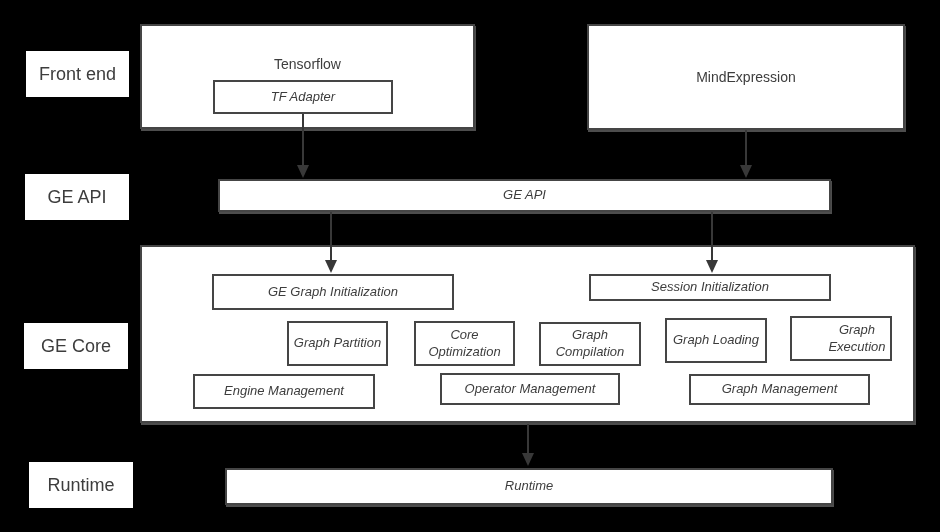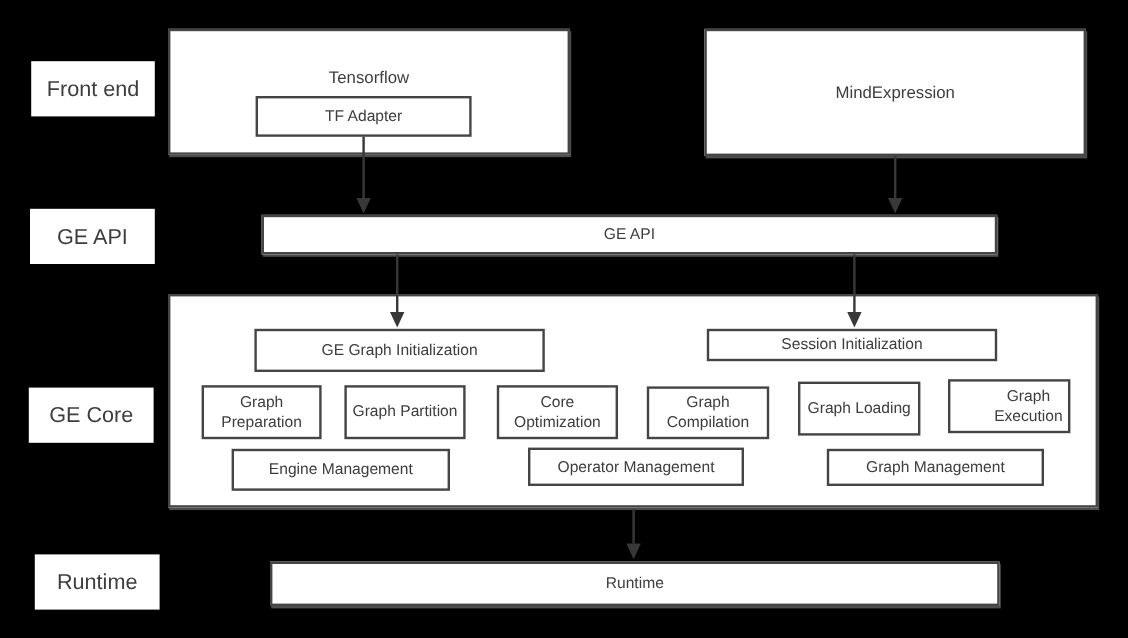--- a/index.html
+++ b/index.html
@@ -17,21 +17,21 @@
     background:var(--fill);
     display:flex;align-items:center;justify-content:center;
     text-align:center;
   }
   .bordered{
     border:2px solid var(--border);
     box-shadow:1px 2px 0 rgba(170,170,170,0.45);
   }
   .rowlabel{font-size:18px;}
   .title-text{font-size:14px;}
-  .boxtext{font-size:13px;line-height:1.3;}
+  .boxtext{font-size:13px;line-height:1.3;font-style:italic;}
   .arrow{position:absolute;width:12px;}
   .arrow .line{width:2px;background:var(--arrow);margin:0 auto;}
   .arrow .head{
     width:0;height:0;margin:0 auto;
     border-left:6px solid transparent;border-right:6px solid transparent;
     border-top:13px solid var(--arrow);
   }
   .inner-title{position:absolute;left:0;right:0;text-align:center;}
 </style>
 </head>
@@ -49,21 +49,20 @@
 
 <div class="abs whitebox bordered title-text" style="left:587px;top:24px;width:318px;height:106px;">MindExpression</div>
 
 <div class="abs whitebox bordered boxtext" style="left:218px;top:179px;width:613px;height:33px;">GE API</div>
 
 <div class="abs bordered" style="left:140px;top:245px;width:775px;height:178px;background:var(--fill);">
 
   <div class="abs whitebox boxtext" style="left:70px;top:27px;width:242px;height:36px;border:2px solid var(--border);">GE Graph Initialization</div>
   <div class="abs whitebox boxtext" style="left:447px;top:27px;width:242px;height:27px;border:2px solid var(--border);">Session Initialization</div>
 
-  <div class="abs whitebox boxtext" style="left:26px;top:74px;width:100px;height:45px;border:2px solid var(--border);">Graph Preparation</div>
   <div class="abs whitebox boxtext" style="left:145px;top:74px;width:101px;height:45px;border:2px solid var(--border);">Graph Partition</div>
   <div class="abs whitebox boxtext" style="left:272px;top:74px;width:101px;height:45px;border:2px solid var(--border);">Core Optimization</div>
   <div class="abs whitebox boxtext" style="left:397px;top:75px;width:102px;height:44px;border:2px solid var(--border);">Graph Compilation</div>
   <div class="abs whitebox boxtext" style="left:523px;top:71px;width:102px;height:45px;border:2px solid var(--border);">Graph Loading</div>
   <div class="abs whitebox boxtext" style="left:648px;top:69px;width:102px;height:45px;border:2px solid var(--border);padding-left:32px;">Graph Execution</div>
 
   <div class="abs whitebox boxtext" style="left:51px;top:127px;width:182px;height:35px;border:2px solid var(--border);">Engine Management</div>
   <div class="abs whitebox boxtext" style="left:298px;top:126px;width:180px;height:32px;border:2px solid var(--border);">Operator Management</div>
   <div class="abs whitebox boxtext" style="left:547px;top:127px;width:181px;height:31px;border:2px solid var(--border);">Graph Management</div>
 </div>

